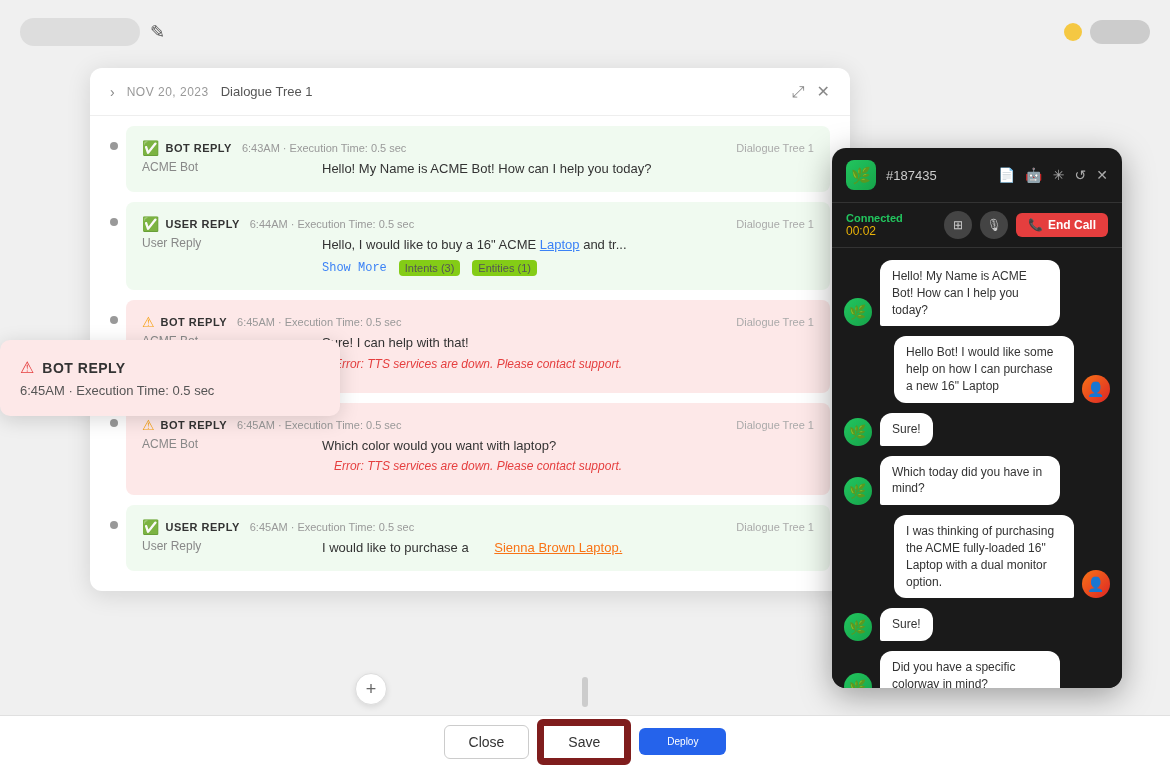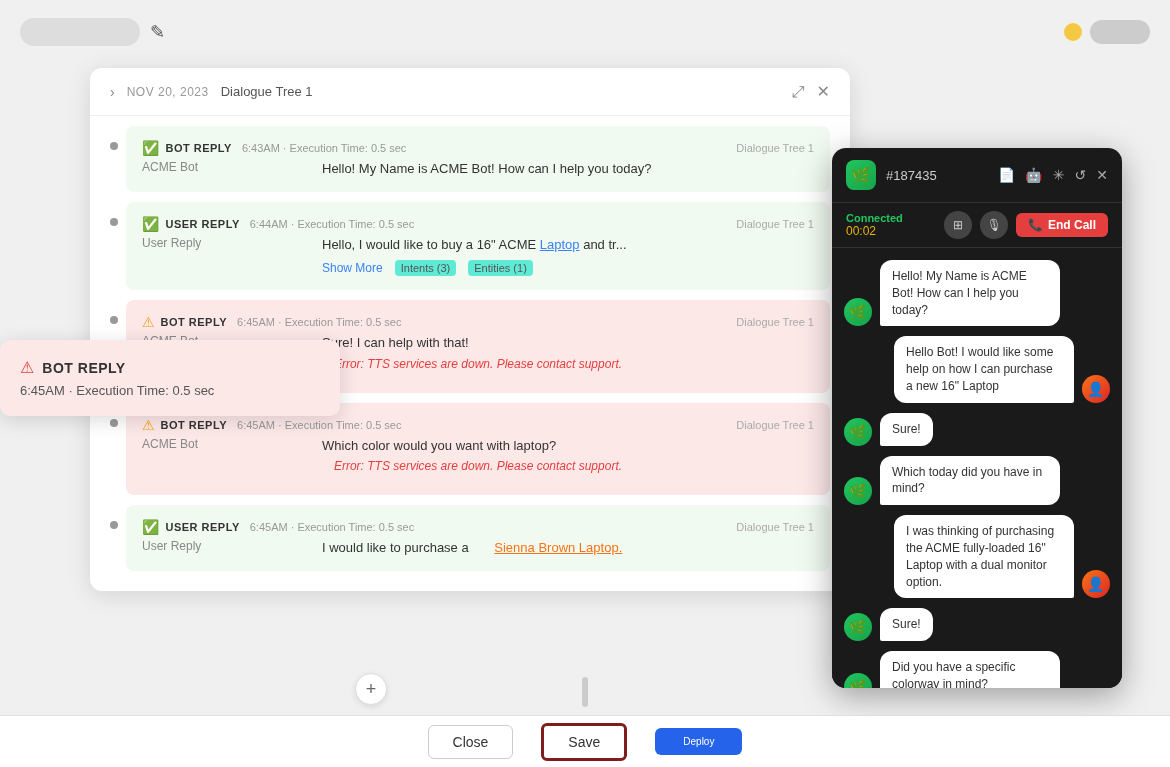--- a/index.html
+++ b/index.html
@@ -197,25 +197,26 @@
     .show-more-row {
       display: flex;
       align-items: center;
       gap: 12px;
       margin-top: 6px;
     }
     .show-more-link {
       font-size: 12px;
       color: #3b82f6;
       cursor: pointer;
+      font-family: Liberation Mono, monospace;
     }
     .badge {
       font-size: 11px;
       color: #555;
-      background: #5eead4;
+      background: #84cc16;
       border-radius: 4px;
       padding: 2px 6px;
     }
 
     .error-text {
       color: #e53e3e;
       font-size: 12px;
       text-align: center;
       margin: 4px 0 8px 0;
       font-style: italic;
@@ -225,34 +226,34 @@
     .bottom-bar {
       position: absolute;
       bottom: 0;
       left: 0; right: 0;
       height: 52px;
       background: #fff;
       border-top: 1px solid #e0e0e0;
       display: flex;
       align-items: center;
       justify-content: center;
-      gap: 28px;
+      gap: 8px;
     }
     .btn-close {
       padding: 8px 24px;
       border: 1px solid #ccc;
       border-radius: 6px;
       background: #fff;
       font-size: 14px;
       color: #333;
       cursor: pointer;
     }
     .btn-save {
       padding: 8px 24px;
-      border: 3px solid #7f1d1d;
+      border: 7px solid #7f1d1d;
       border-radius: 6px;
       background: #fff;
       font-size: 14px;
       color: #333;
       cursor: pointer;
     }
     .btn-deploy {
       padding: 8px 28px;
       border: none;
       border-radius: 6px;

